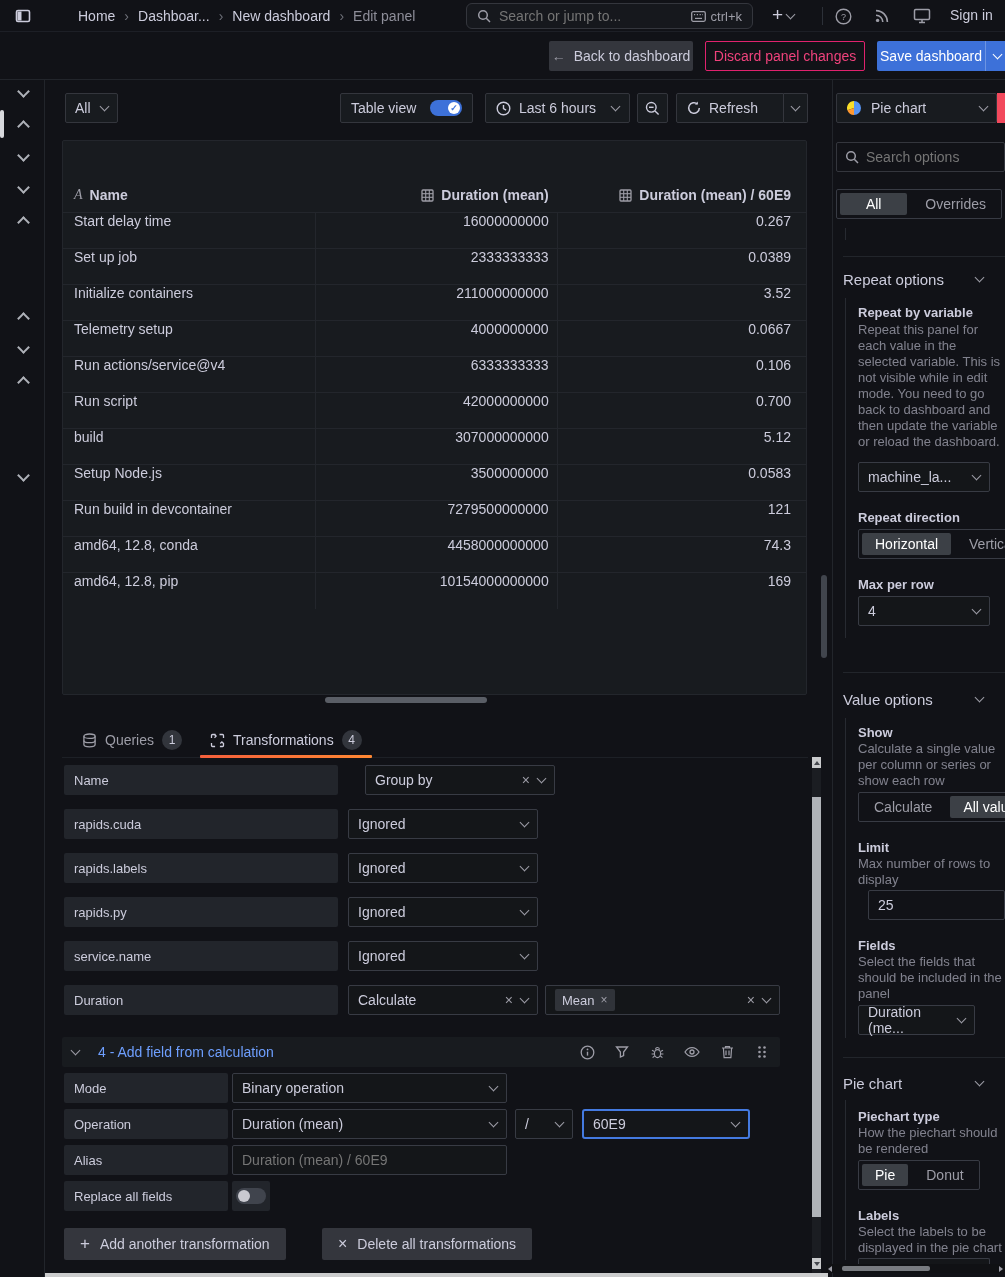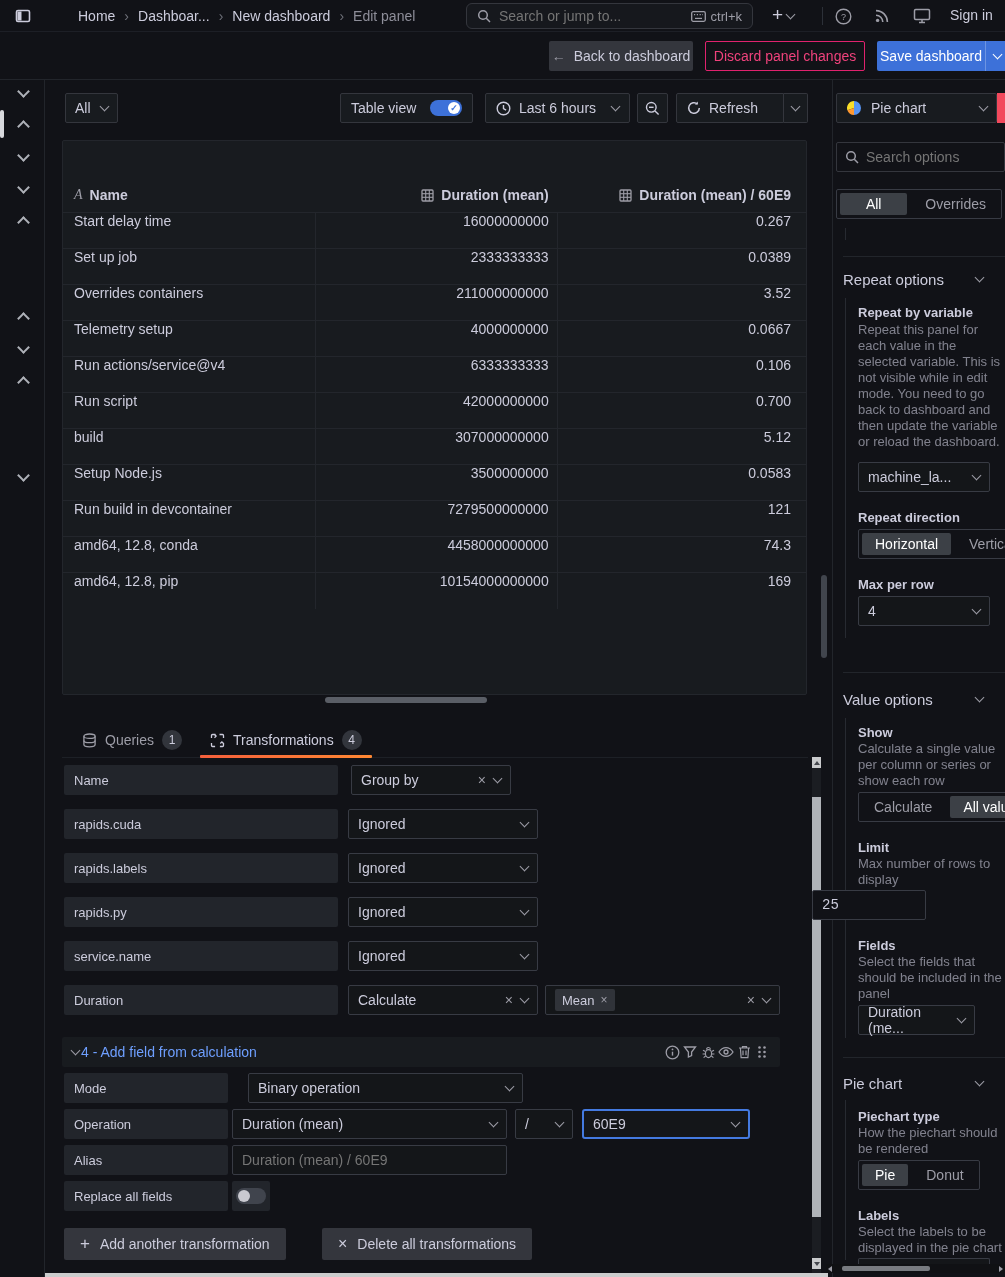--- a/index.html
+++ b/index.html
@@ -53,21 +53,21 @@
   .tab.inactive{color:#9d9da7}
   .tab.active{color:#ccccdc}
   .tab.active .under{position:absolute;left:2px;right:2px;bottom:-2px;height:3px;border-radius:1px;background:linear-gradient(90deg,#f55f3c,#ff8833)}
   
   .trow{position:absolute;left:64px;height:30px;display:flex}
   .flab{width:274px;height:30px;background:#22252b;border-radius:2px;display:flex;align-items:center;padding-left:10px;font-size:13px;color:#ccccdc}
   .dd{height:30px;background:#141619;border:1px solid #383b44;border-radius:2px;display:flex;align-items:center;color:#ccccdc;font-size:14px;padding:0 9px;gap:8px;cursor:pointer}
   .dd .grow{flex:1}
   .xx{color:#9d9da7;font-size:14px;line-height:14px;cursor:pointer}
   .tag{height:22px;background:#303339;border-radius:2px;display:flex;align-items:center;gap:6px;padding:0 7px;font-size:13px}
-  .sechead{position:absolute;left:62px;top:1037px;width:718px;height:30px;background:#181b1f;border-radius:2px;display:flex;align-items:center;padding:0 10px;gap:2px}
+  .sechead{position:absolute;left:62px;top:1037px;width:718px;height:30px;background:#181b1f;border-radius:2px;display:flex;align-items:center;padding:0 10px;gap:19px}
   .sechead .title{color:#6e9fff;font-size:14px;font-weight:500}
   .acticon{width:16px;height:16px;color:#9d9da7;display:flex;align-items:center;justify-content:center;cursor:pointer}
   .btn-tr{background:#34363d;border-radius:2px;height:32px;display:flex;align-items:center;gap:10px;color:#ccccdc;font-size:14px;padding:0 16px;cursor:pointer}
   
   .vscroll{left:812px;top:757px;width:9px;height:516px;background:#1b1d22}
   .vthumb{position:absolute;left:0;top:40px;width:9px;height:420px;background:#b0b3b8}
   .sbarrow{position:absolute;left:0;width:9px;height:11px;background:#c9cacc;display:flex;align-items:center;justify-content:center}
   .tri-up{width:0;height:0;border-left:3px solid transparent;border-right:3px solid transparent;border-bottom:4px solid #44464c}
   .tri-dn{width:0;height:0;border-left:3px solid transparent;border-right:3px solid transparent;border-top:4px solid #44464c}
   .tri-l{width:0;height:0;border-top:3px solid transparent;border-bottom:3px solid transparent;border-right:4px solid #9d9da7}
@@ -277,21 +277,21 @@
         <div class="c1">Start delay time</div>
         <div class="c2">16000000000</div>
         <div class="c3">0.267</div>
       </div>
     <div class="trw">
         <div class="c1">Set up job</div>
         <div class="c2">2333333333</div>
         <div class="c3">0.0389</div>
       </div>
     <div class="trw">
-        <div class="c1">Overrides containers</div>
+        <div class="c1">Initialize containers</div>
         <div class="c2">211000000000</div>
         <div class="c3">3.52</div>
       </div>
     <div class="trw">
         <div class="c1">Telemetry setup</div>
         <div class="c2">4000000000</div>
         <div class="c3">0.0667</div>
       </div>
     <div class="trw">
         <div class="c1">Run actions/service@v4</div>
@@ -359,21 +359,21 @@
         </svg>
       </span>
     <span>Transformations</span>
     <span class="badge">4</span>
     <span class="under"></span>
   </div>
 </div>
 
 <div class="trow" style="top:765px">
   <div class="flab">Name</div>
-  <div class="dd" style="width:160px;margin-left:13px">
+  <div class="dd" style="width:190px;margin-left:27px">
     <span class="grow">Group by</span>
     <span class="xx">×</span>
       <span class="cv"></span>
   </div>
 </div>
 <div class="trow" style="top:809px">
   <div class="flab">rapids.cuda</div>
   <div class="dd" style="width:190px;margin-left:10px">
     <span class="grow">Ignored</span>
       <span class="cv"></span>
@@ -460,21 +460,21 @@
         <circle cx="2.5" cy="7" r="1.3"></circle>
         <circle cx="7.5" cy="7" r="1.3"></circle>
         <circle cx="2.5" cy="11.5" r="1.3"></circle>
         <circle cx="7.5" cy="11.5" r="1.3"></circle>
       </svg>
     </span>
 </div>
 
 <div class="trow" style="top:1073px">
   <div class="flab" style="width:164px">Mode</div>
-  <div class="dd" style="width:275px;margin-left:20px">
+  <div class="dd" style="width:275px;margin-left:4px">
     <span class="grow">Binary operation</span>
       <span class="cv"></span>
   </div>
 </div>
 <div class="trow" style="top:1109px">
   <div class="flab" style="width:164px">Operation</div>
   <div class="dd" style="width:275px;margin-left:4px">
     <span class="grow">Duration (mean)</span>
       <span class="cv"></span>
   </div>
@@ -584,21 +584,21 @@
 </div>
 <div class="guide" style="top:718px;height:320px"></div>
 <div class="flabel" style="top:725px">Show</div>
 <div class="fdesc" style="top:741px">Calculate a single value per column or series or show each row</div>
 <div class="seg" style="left:858px;top:792px">
   <div class="it">Calculate</div>
   <div class="it sel">All values</div>
 </div>
 <div class="flabel" style="top:840px">Limit</div>
 <div class="fdesc" style="top:856px">Max number of rows to display</div>
-<input class="inp abs" style="left: 812px; top: 890px; width: 114px; font-family: Liberation Mono, monospace;" value="25">
+<input class="inp abs" style="left: 868px; top: 890px; width: 137px;" value="25">
 <div class="flabel" style="top:938px">Fields</div>
 <div class="fdesc" style="top:954px">Select the fields that should be included in the panel</div>
 <div class="dd abs" style="left:858px;top:1005px;width:117px">
   <span class="grow">Duration (me...</span>
     <span class="cv"></span>
 </div>
 
 <div class="divider" style="top:1057px"></div>
 
 <div class="sec-h" style="top:1072px;height:22px">

